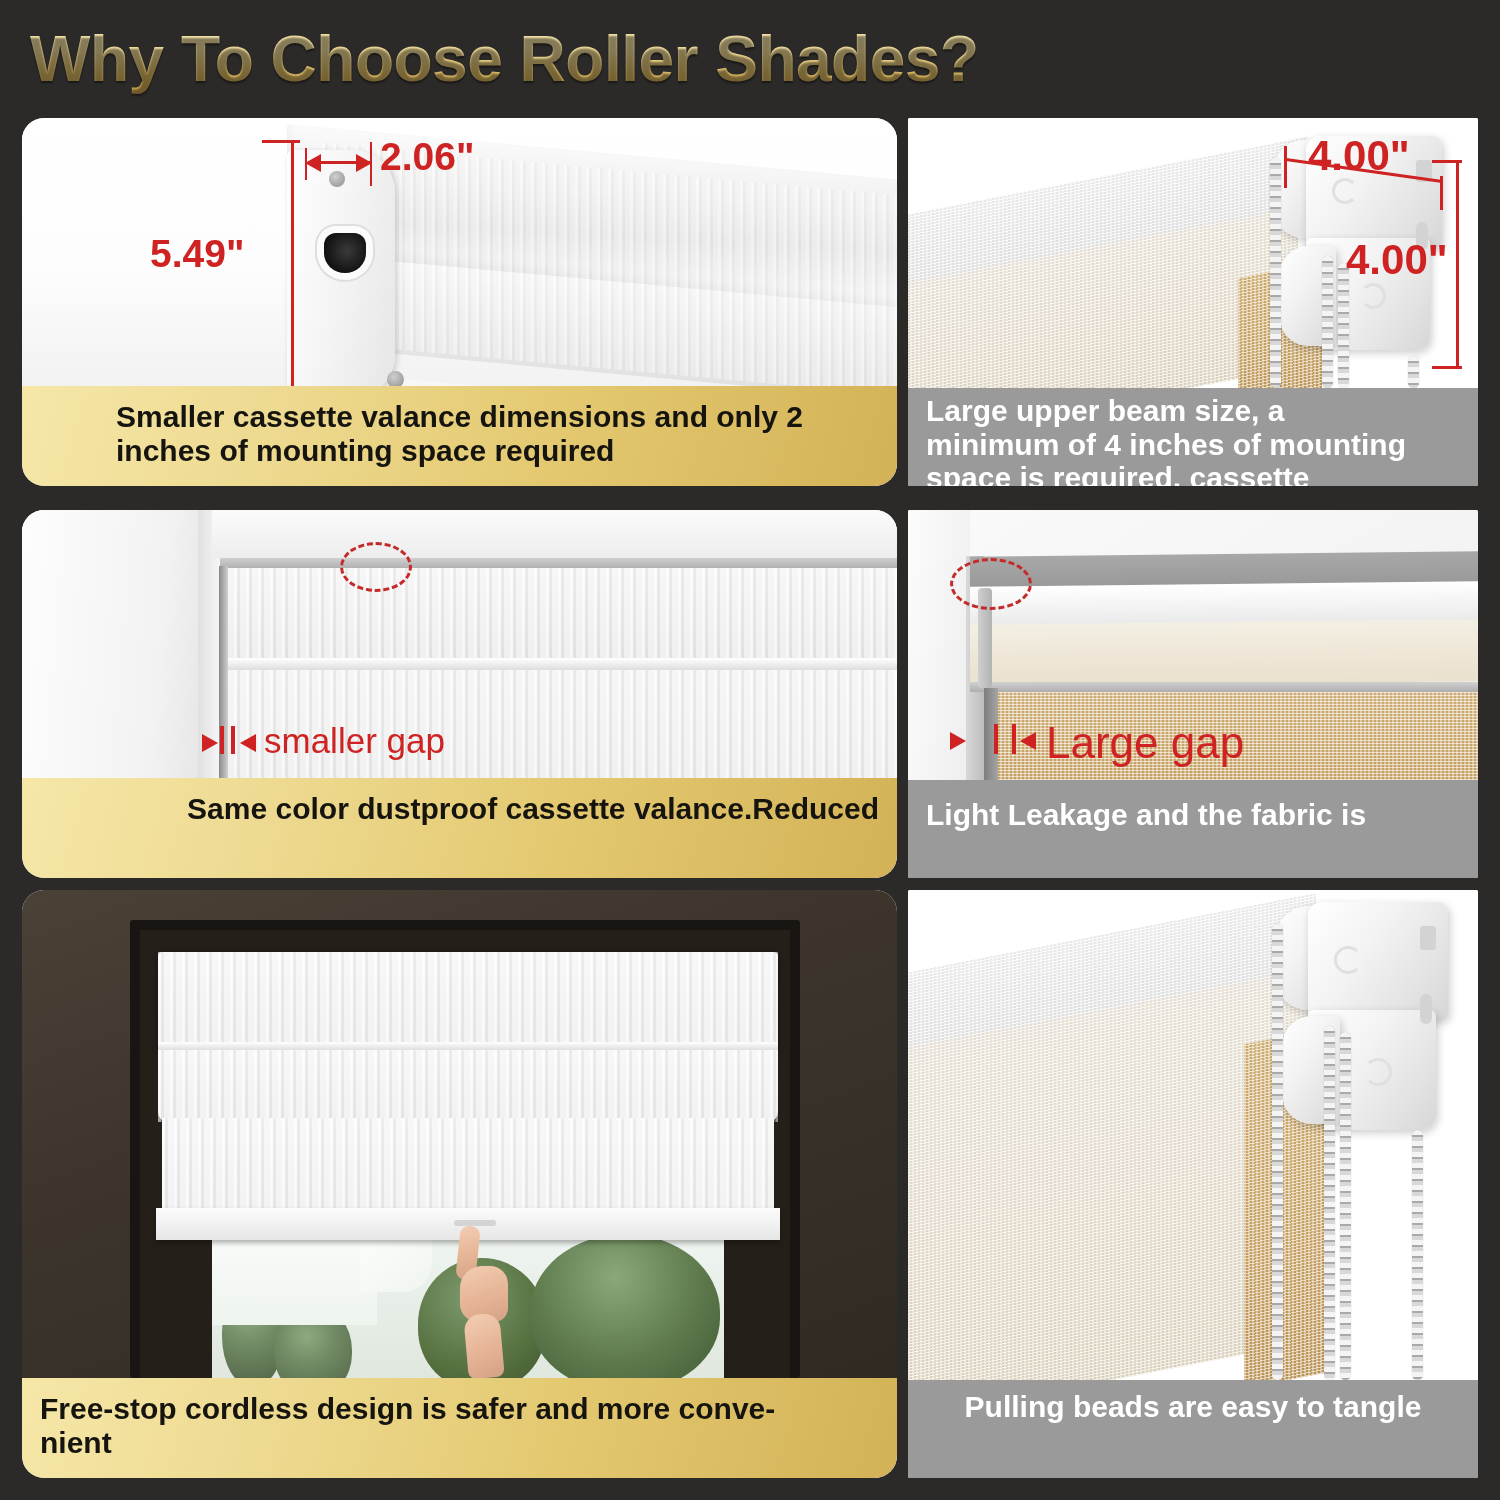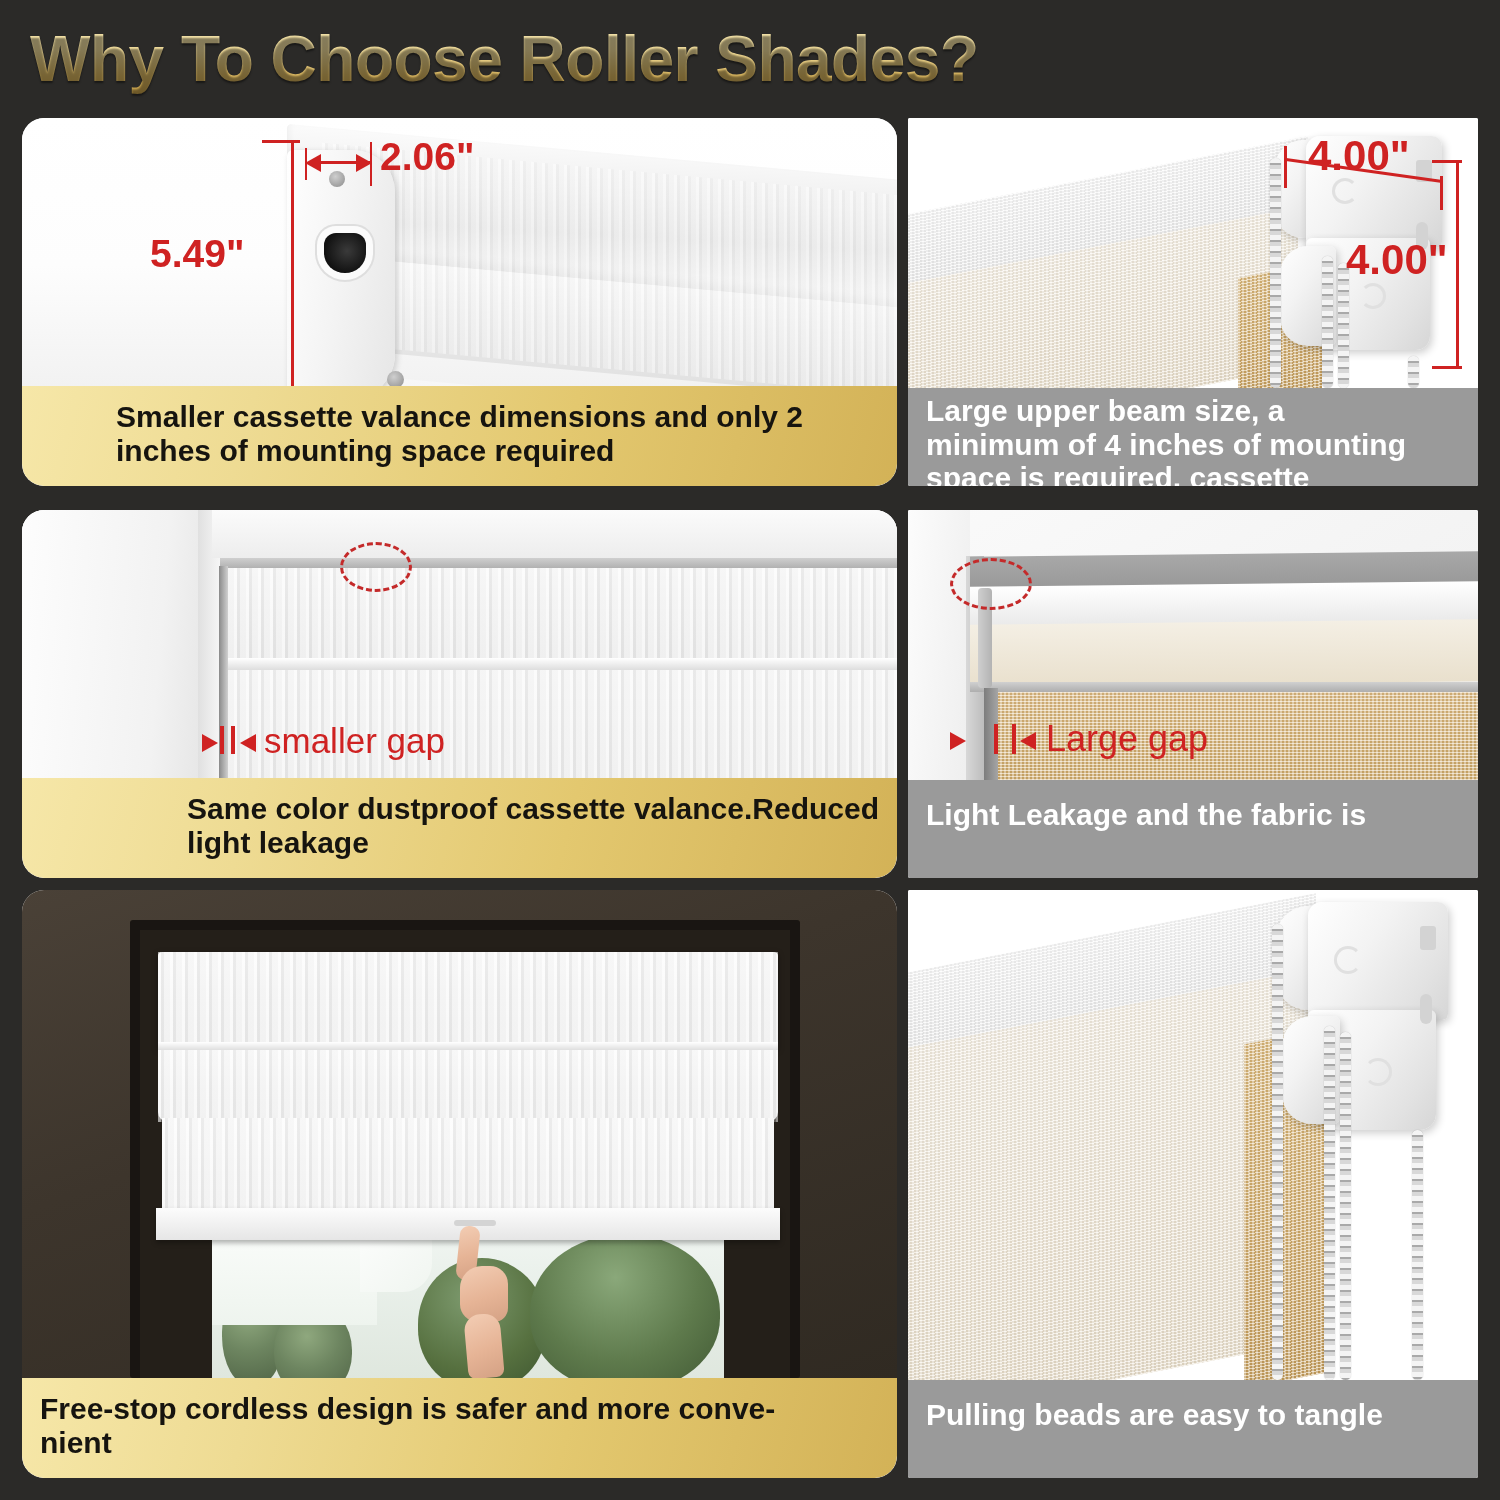--- a/index.html
+++ b/index.html
@@ -222,21 +222,20 @@
 
     <div class="arrowR" style="left:180px; top:224px;"></div>
     <div class="rline" style="left:198px; top:216px; width:4px; height:28px;"></div>
     <div class="rline" style="left:209px; top:216px; width:4px; height:28px;"></div>
     <div class="arrowL" style="left:218px; top:224px;"></div>
     <div class="redtxt" style="left:242px; top:211px; font-size:35px; font-weight:normal;">smaller gap</div>
   </div>
   <div class="caption gold" style="height:100px;justify-content:flex-end;">
     <div>
       <span>Same color dustproof cassette valance.Reduced</span>
-      <span>light leakage</span>
     </div>
   </div>
 </div>
 
 <div class="panel bad" style="left:908px; top:510px; width:570px; height:368px;">
   <div class="photo" style="height:270px; background:linear-gradient(150deg,#fafafa,#efefef);">
     <div style="position:absolute; left:0; top:0; width:62px; height:270px; background:linear-gradient(95deg,#fcfcfc,#eeeeee);"></div>
     <div style="position:absolute; left:58px; top:46px; width:18px; height:224px; background:linear-gradient(90deg,#d8d8d8,#bdbdbd);"></div>
 
     <div style="position:absolute; left:62px; top:44px; width:508px; height:36px; background:linear-gradient(180deg,#a8a8a8,#979797); transform:skewY(-0.6deg);"></div>
@@ -249,21 +248,21 @@
     </div>
     <div style="position:absolute; left:76px; top:178px; width:14px; height:92px; background:linear-gradient(90deg,#7d7d7d,#a5a5a5);"></div>
     <div style="position:absolute; left:70px; top:78px; width:14px; height:100px; background:linear-gradient(90deg,#cfcfcf,#b3b3b3); border-radius:4px;"></div>
 
     <div class="dashcircle" style="left:42px; top:48px; width:82px; height:52px;"></div>
 
     <div class="arrowR" style="left:42px; top:222px;"></div>
     <div class="rline" style="left:86px; top:214px; width:4px; height:30px;"></div>
     <div class="rline" style="left:104px; top:214px; width:4px; height:30px;"></div>
     <div class="arrowL" style="left:112px; top:222px;"></div>
-    <div class="redtxt" style="left:138px; top:208px; font-size:36px; font-weight:normal;">Large gap</div>
+    <div class="redtxt" style="left:138px; top:208px; font-size:44px; font-weight:normal;">Large gap</div>
   </div>
   <div class="caption gray" style="height:98px; padding-top:18px;">
     <div>
       <span>Light Leakage and the fabric is</span>
     </div>
   </div>
 </div>
 
 <div class="panel good" style="left:22px; top:890px; width:875px; height:588px;">
   <div class="photo" style="height:488px;">
@@ -324,18 +323,18 @@
     <div style="position:absolute; left:512px; top:36px; width:16px; height:24px; background:#d3d3d3; border-radius:3px;"></div>
     <div style="position:absolute; left:512px; top:104px; width:12px; height:30px; background:#d3d3d3; border-radius:6px;"></div>
     <div style="position:absolute; left:426px; top:56px; width:28px; height:28px; border:3px solid #e0e0e0; border-radius:50%; border-right-color:transparent;"></div>
     <div style="position:absolute; left:456px; top:168px; width:28px; height:28px; border:3px solid #e0e0e0; border-radius:50%; border-left-color:transparent;"></div>
 
     <div class="bead" style="left:364px; top:34px; height:456px;"></div>
     <div class="bead" style="left:416px; top:136px; height:354px;"></div>
     <div class="bead" style="left:432px; top:142px; height:348px;"></div>
     <div class="bead" style="left:504px; top:240px; height:250px;"></div>
   </div>
-  <div class="caption gray" style="height:98px; padding-top:18px;">
+  <div class="caption gray" style="height:98px; padding-top:10px;justify-content:center;">
     <div>
       <span>Pulling beads are easy to tangle</span>
     </div>
   </div>
 </div>
 
 </body></html>

